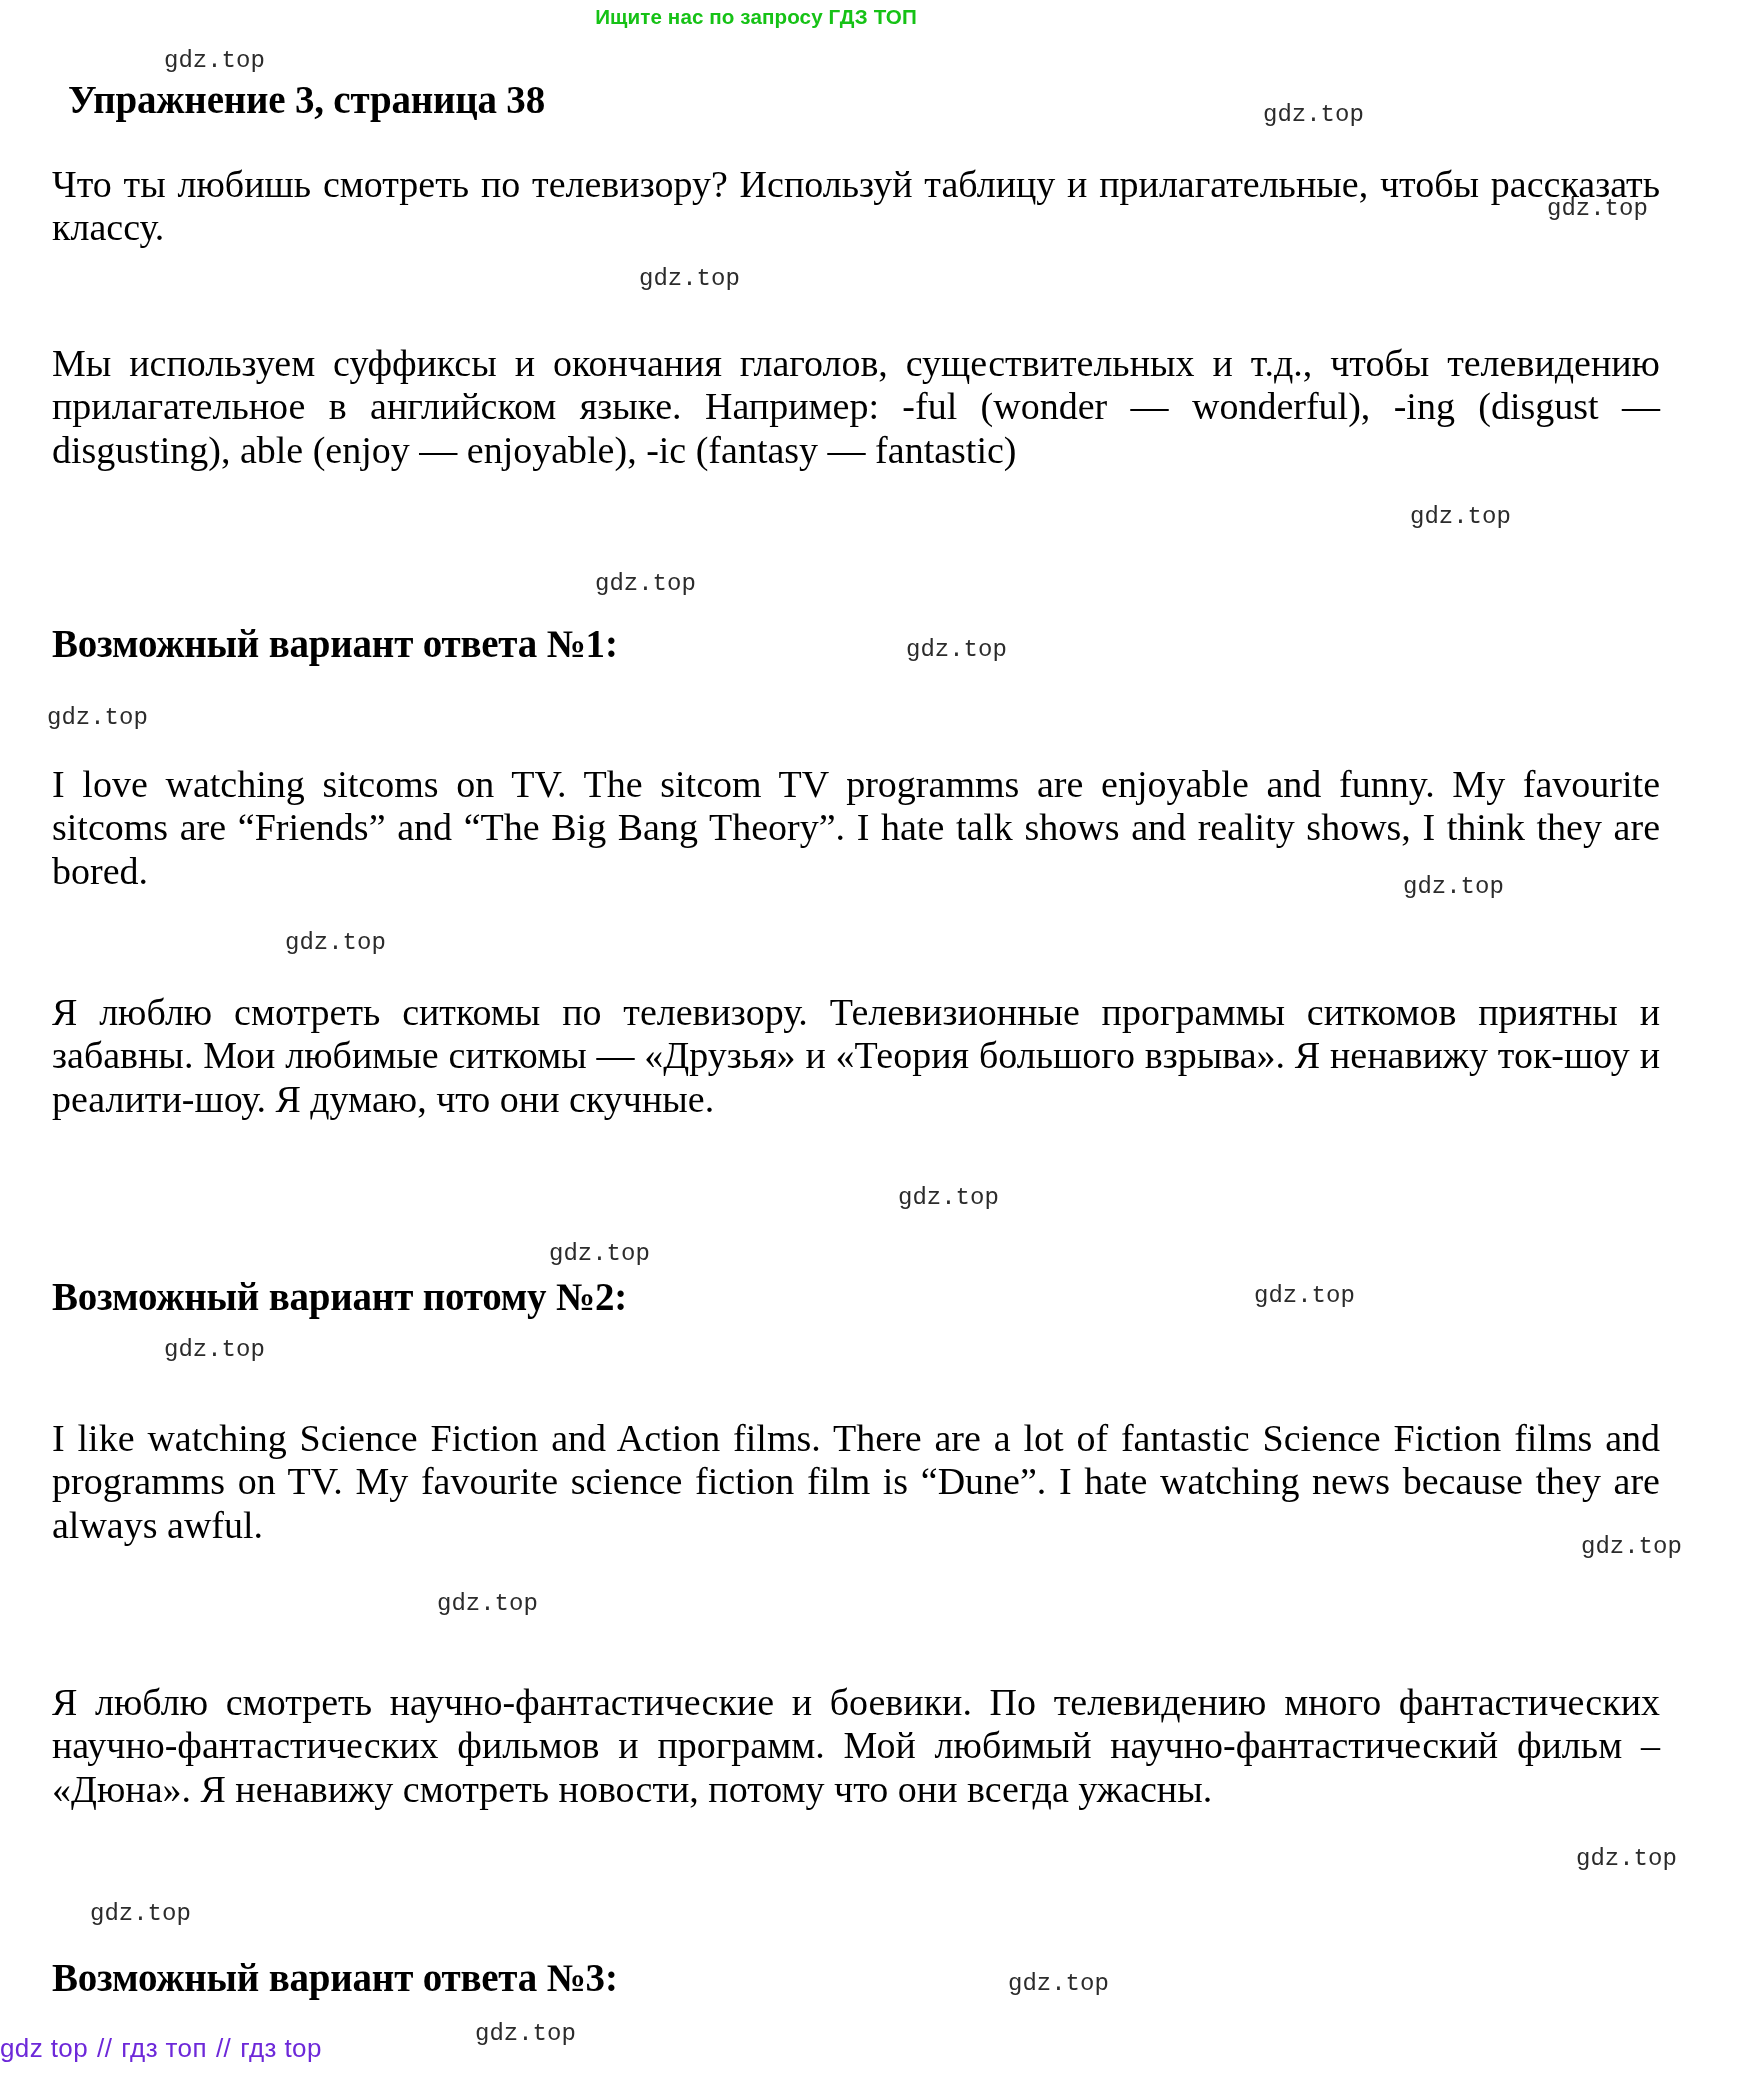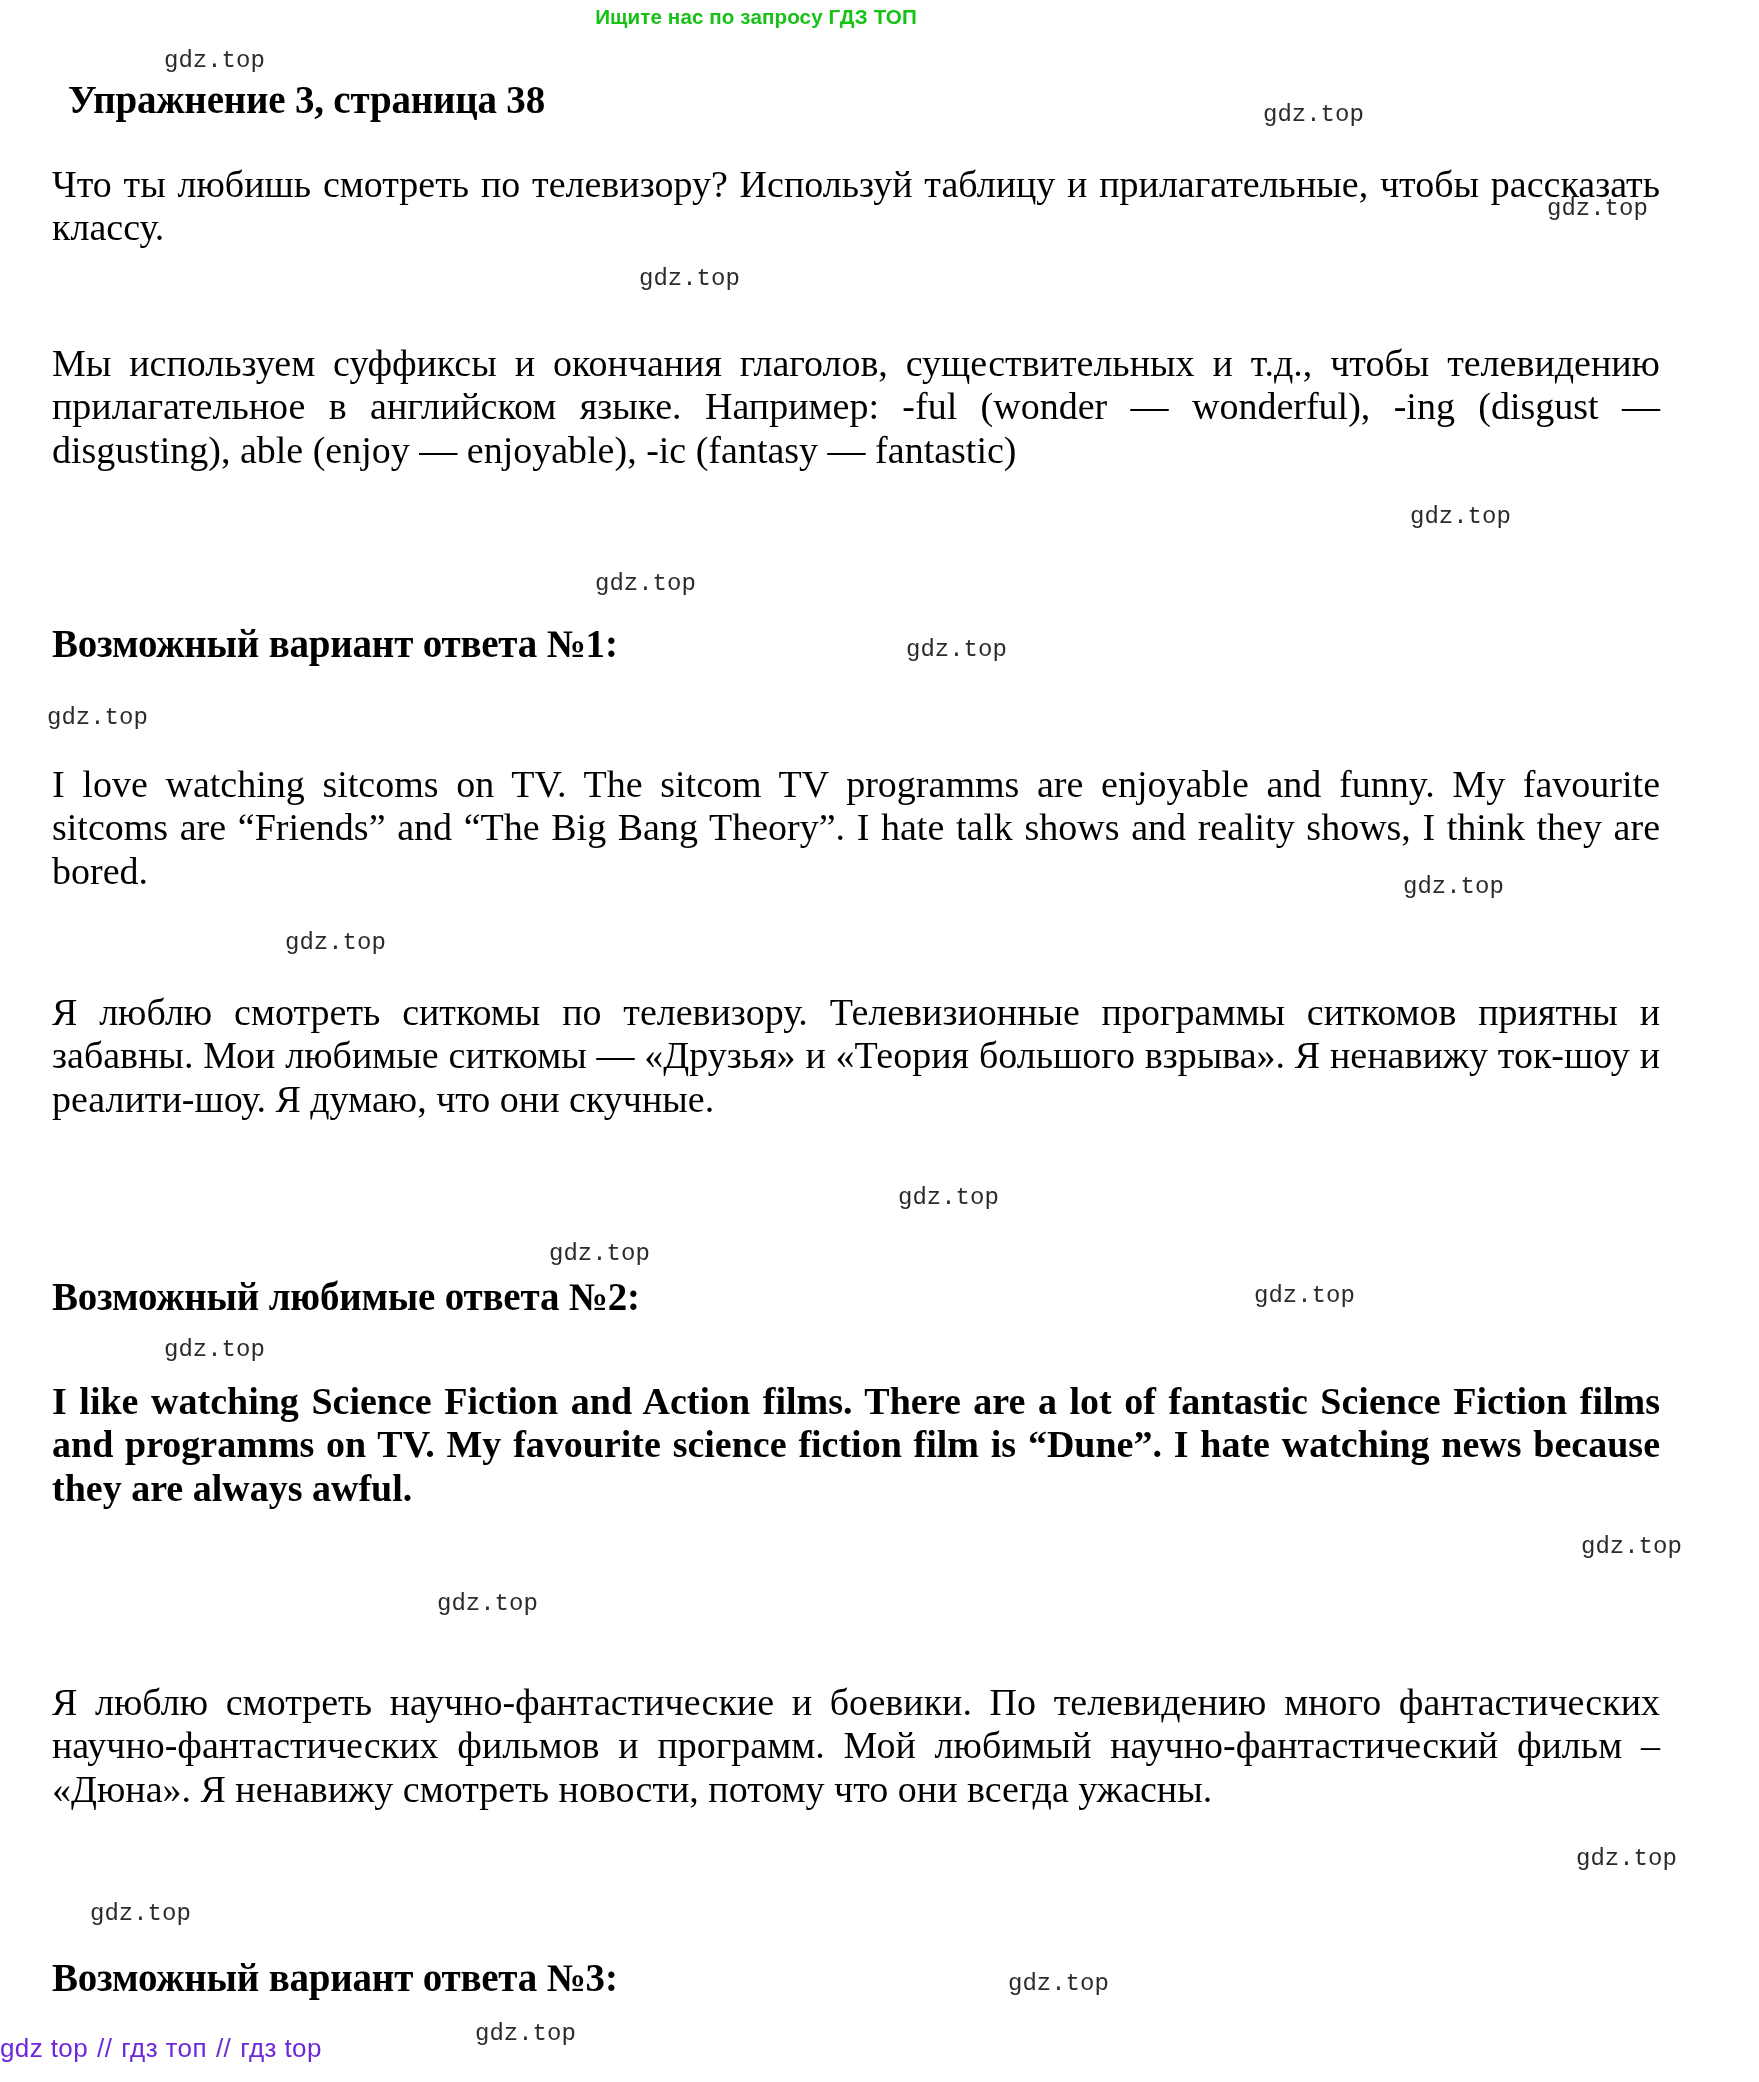--- a/index.html
+++ b/index.html
@@ -130,23 +130,23 @@
     <h2 class="heading">Возможный вариант ответа №1:</h2>
   </div>
   <div class="blk" style="top:967px;">
     <p class="para last-justify">Я люблю смотреть ситкомы по телевизору. Телевизионные программы ситкомов приятны и забавны. Мои любимые ситкомы — «Друзья» и «Теория большого взрыва». Я ненавижу ток-шоу и реалити-шоу. Я думаю, что они скучные.</p>
   </div>
   <div class="blk" style="top:739px;">
     <p class="para last-justify">I love watching sitcoms on TV. The sitcom TV programms are enjoyable and funny. My favourite sitcoms are “Friends” and “The Big Bang Theory”. I hate talk shows and reality shows, I think they are bored.</p>
   </div>
 
   <div class="blk" style="top:1276px;">
-    <h2 class="heading">Возможный любимые ответа №2:</h2>
+    <h2 class="heading">Возможный вариант потому №2:</h2>
   </div>
-  <div class="blk" style="top:1356px;font-weight:bold;">
+  <div class="blk" style="top:1393px;">
     <p class="para last-justify">I like watching Science Fiction and Action films. There are a lot of fantastic Science Fiction films and programms on TV. My favourite science fiction film is “Dune”. I hate watching news because they are always awful.</p>
   </div>
   <div class="blk" style="top:1657px;">
     <p class="para last-justify">Я люблю смотреть научно-фантастические и боевики. По телевидению много фантастических научно-фантастических фильмов и программ. Мой любимый научно-фантастический фильм – «Дюна». Я ненавижу смотреть новости, потому что они всегда ужасны.</p>
   </div>
 
   <div class="blk" style="top:1957px;">
     <h2 class="heading">Возможный вариант ответа №3:</h2>
   </div>
 

